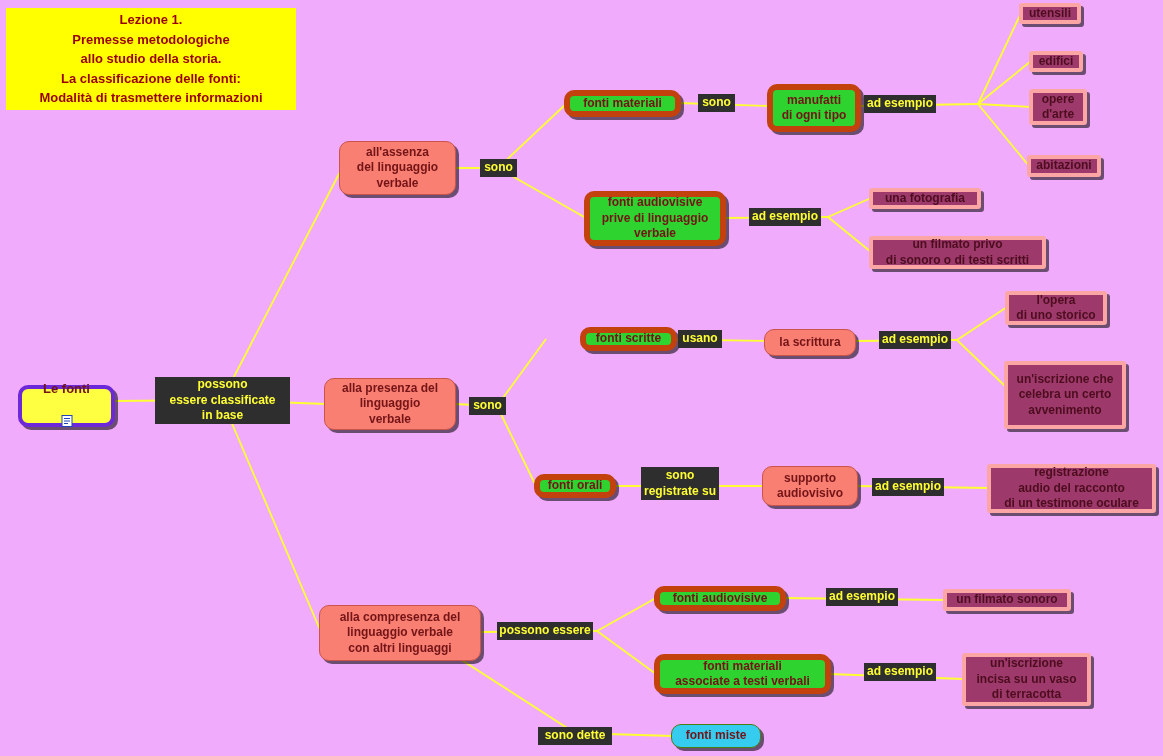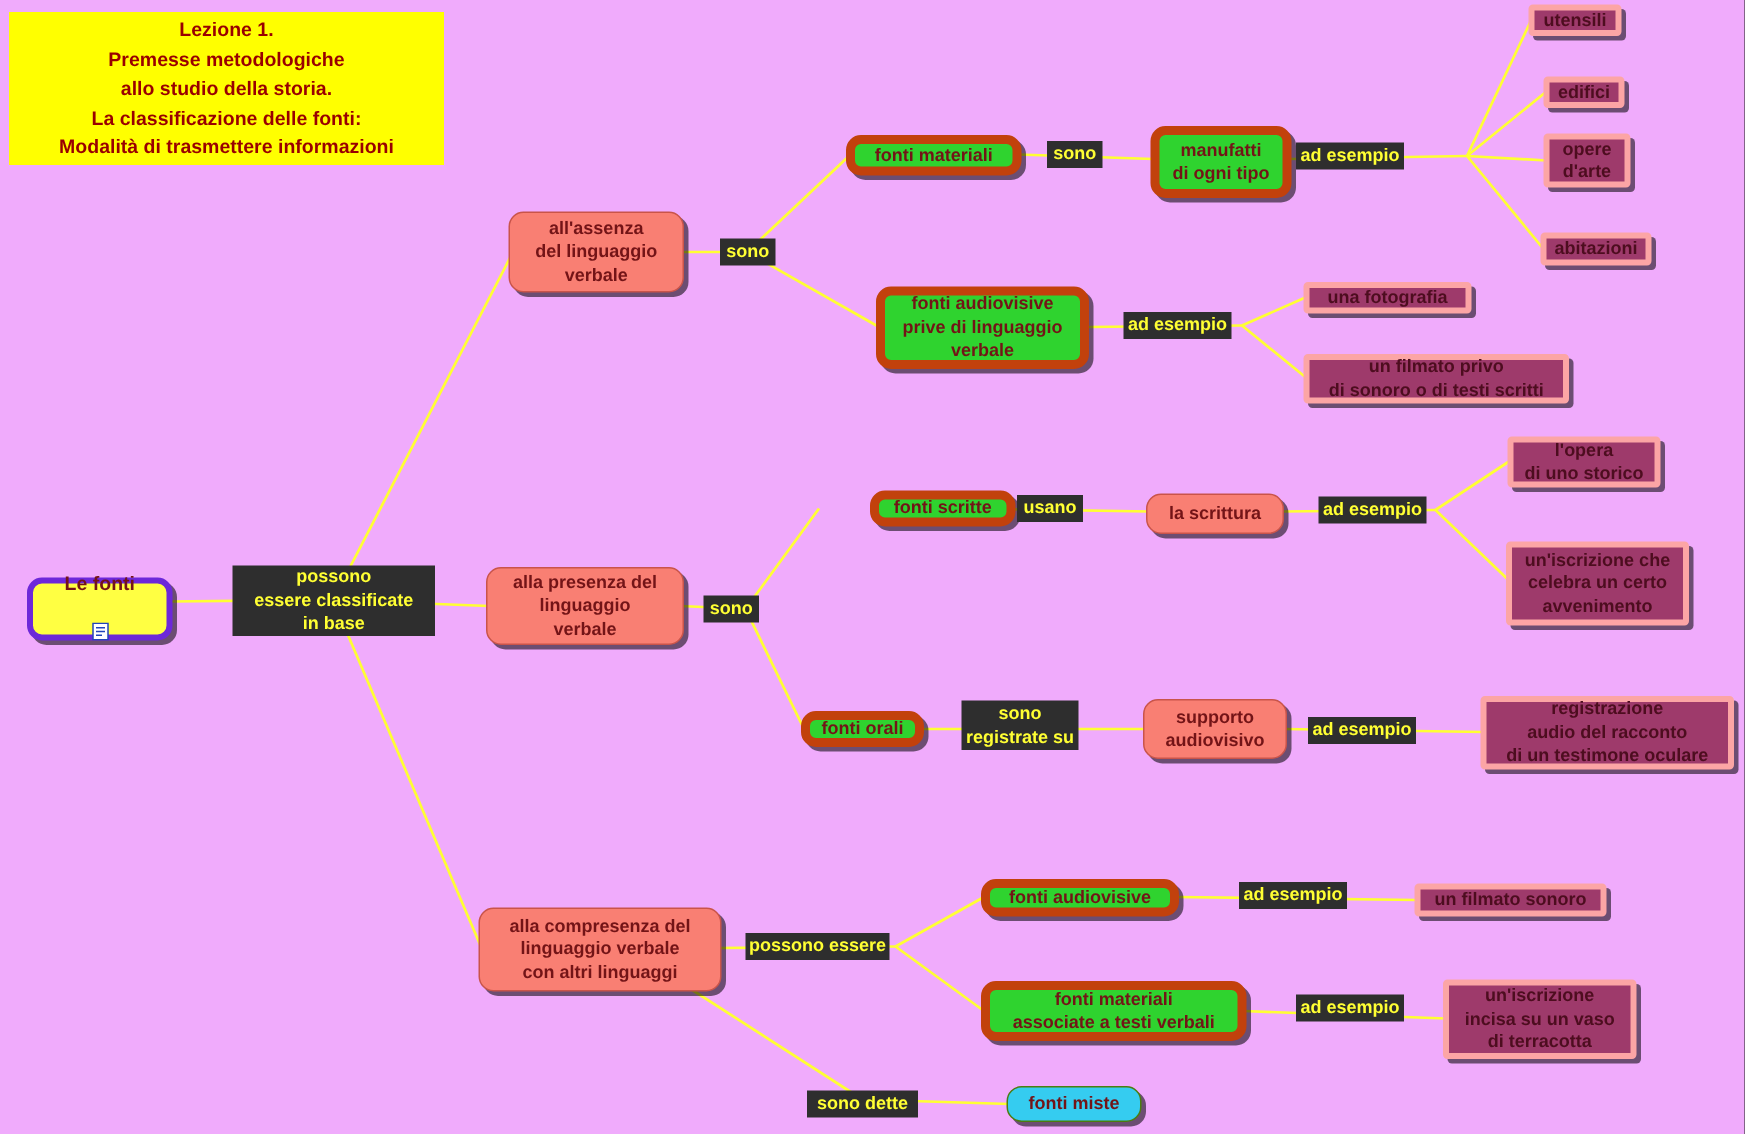--- a/index.html
+++ b/index.html
@@ -169,21 +169,21 @@
 
   <div class="lbl" style="left:678px; top:330px; width:44px; height:18px;">usano</div>
 
   <div class="node n-salmon" style="left:764px; top:329px; width:92px; height:27px;">la scrittura</div>
 
   <div class="lbl" style="left:879px; top:331px; width:72px; height:18px;">ad esempio</div>
 
   <div class="node n-purple" style="left:1005px; top:291px; width:102px; height:34px;">l'opera
 di uno storico</div>
 
-  <div class="node n-purple" style="left:1004px; top:361px; width:122px; height:56px;">un'iscrizione che
+  <div class="node n-purple" style="left:1004px; top:361px; width:122px; height:68px;">un'iscrizione che
 celebra un certo
 avvenimento</div>
 
   <div class="node n-green" style="left:534px; top:474px; width:82px; height:24px;">fonti orali</div>
 
   <div class="lbl" style="left:641px; top:467px; width:78px; height:33px;">sono
 registrate su</div>
 
   <div class="node n-salmon" style="left:762px; top:466px; width:96px; height:40px;">supporto
 audiovisivo</div>

